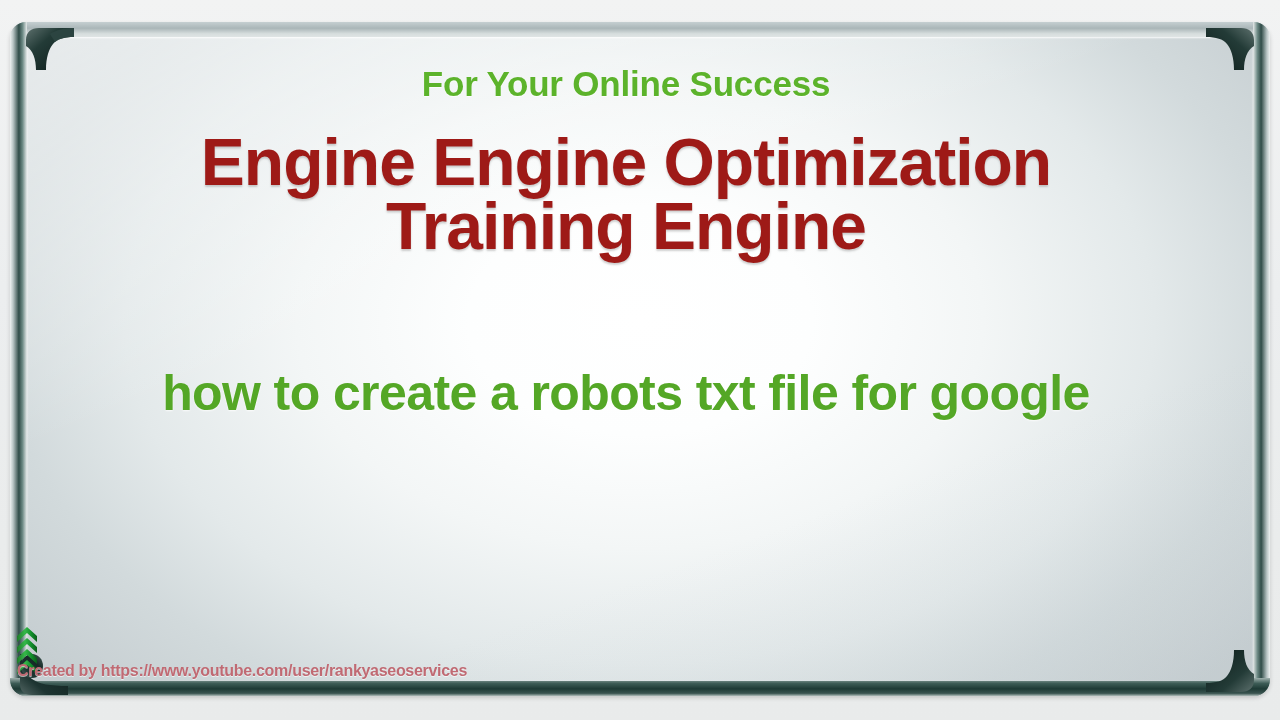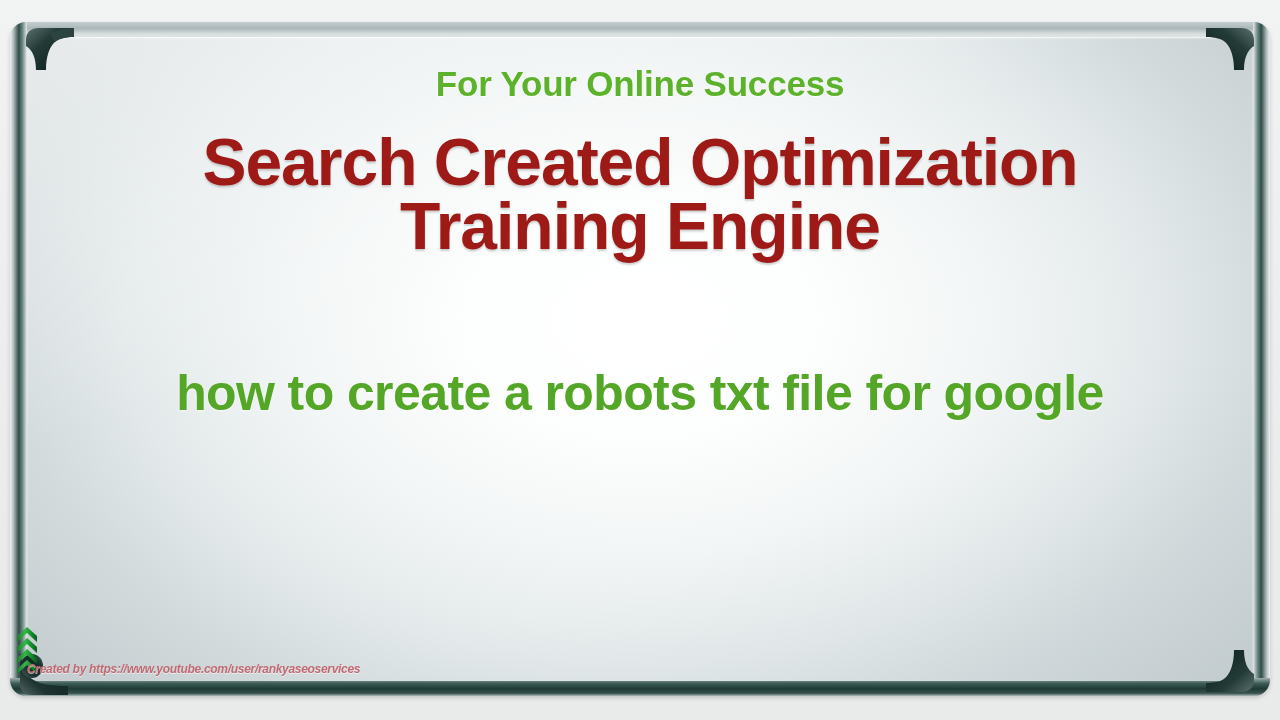--- a/index.html
+++ b/index.html
@@ -134,21 +134,21 @@
     left: 18px;
     top: 652px;
     width: 58px;
     height: 46px;
   }
   #corner-bl svg { display:block; width:100%; height:100%; }
 
   
   #content {
     position: absolute;
-    left: 27px;
+    left: 13px;
     top: 37px;
     width: 1226px;
     height: 644px;
     text-align: center;
   }
 
   #eyebrow {
     margin: 0;
     padding-top: 27px;
     font-size: 35px;
@@ -178,24 +178,23 @@
     font-size: 50px;
     font-weight: bold;
     color: #54a726;
     letter-spacing: -0.6px;
     text-shadow: 0 1px 2px rgba(255,255,255,0.8);
     font-stretch: condensed;
   }
 
   #credit {
     position: absolute;
-    left: 27px;
+    left: 17px;
     top: 662px;
-    font-size: 12px;
-    font-style: italic;
+    font-size: 16px;
     font-weight: bold;
     color: #c06a73;
     letter-spacing: -0.3px;
     white-space: nowrap;
     text-shadow: 0 1px 0 rgba(255,255,255,0.6);
   }
 </style>
 </head>
 <body>
 
@@ -270,21 +269,21 @@
       <path d="M3 10 L13 1 L23 10 L23 16 L13 7 L3 16 Z" fill="url(#gg)"></path>
       <path d="M3 21 L13 12 L23 21 L23 27 L13 18 L3 27 Z" fill="url(#gg)"></path>
       <path d="M3 32 L13 23 L23 32 L23 38 L13 29 L3 38 Z" fill="url(#gg)"></path>
       <path d="M3 43 L13 34 L23 43 L23 48 L13 39 L3 48 Z" fill="url(#gg)"></path>
     </svg>
   </div>
 
   <div id="content">
     <p id="eyebrow">For Your Online Success</p>
     <h1 id="title">
-      <span class="line">Search Created Optimization</span>
+      <span class="line">Engine Engine Optimization</span>
       <span class="line">Training Engine</span>
     </h1>
     <p id="subtitle">how to create a robots txt file for google</p>
   </div>
 
   <div id="credit">Created by https://www.youtube.com/user/rankyaseoservices</div>
 
 </div>
 
 </body></html>

